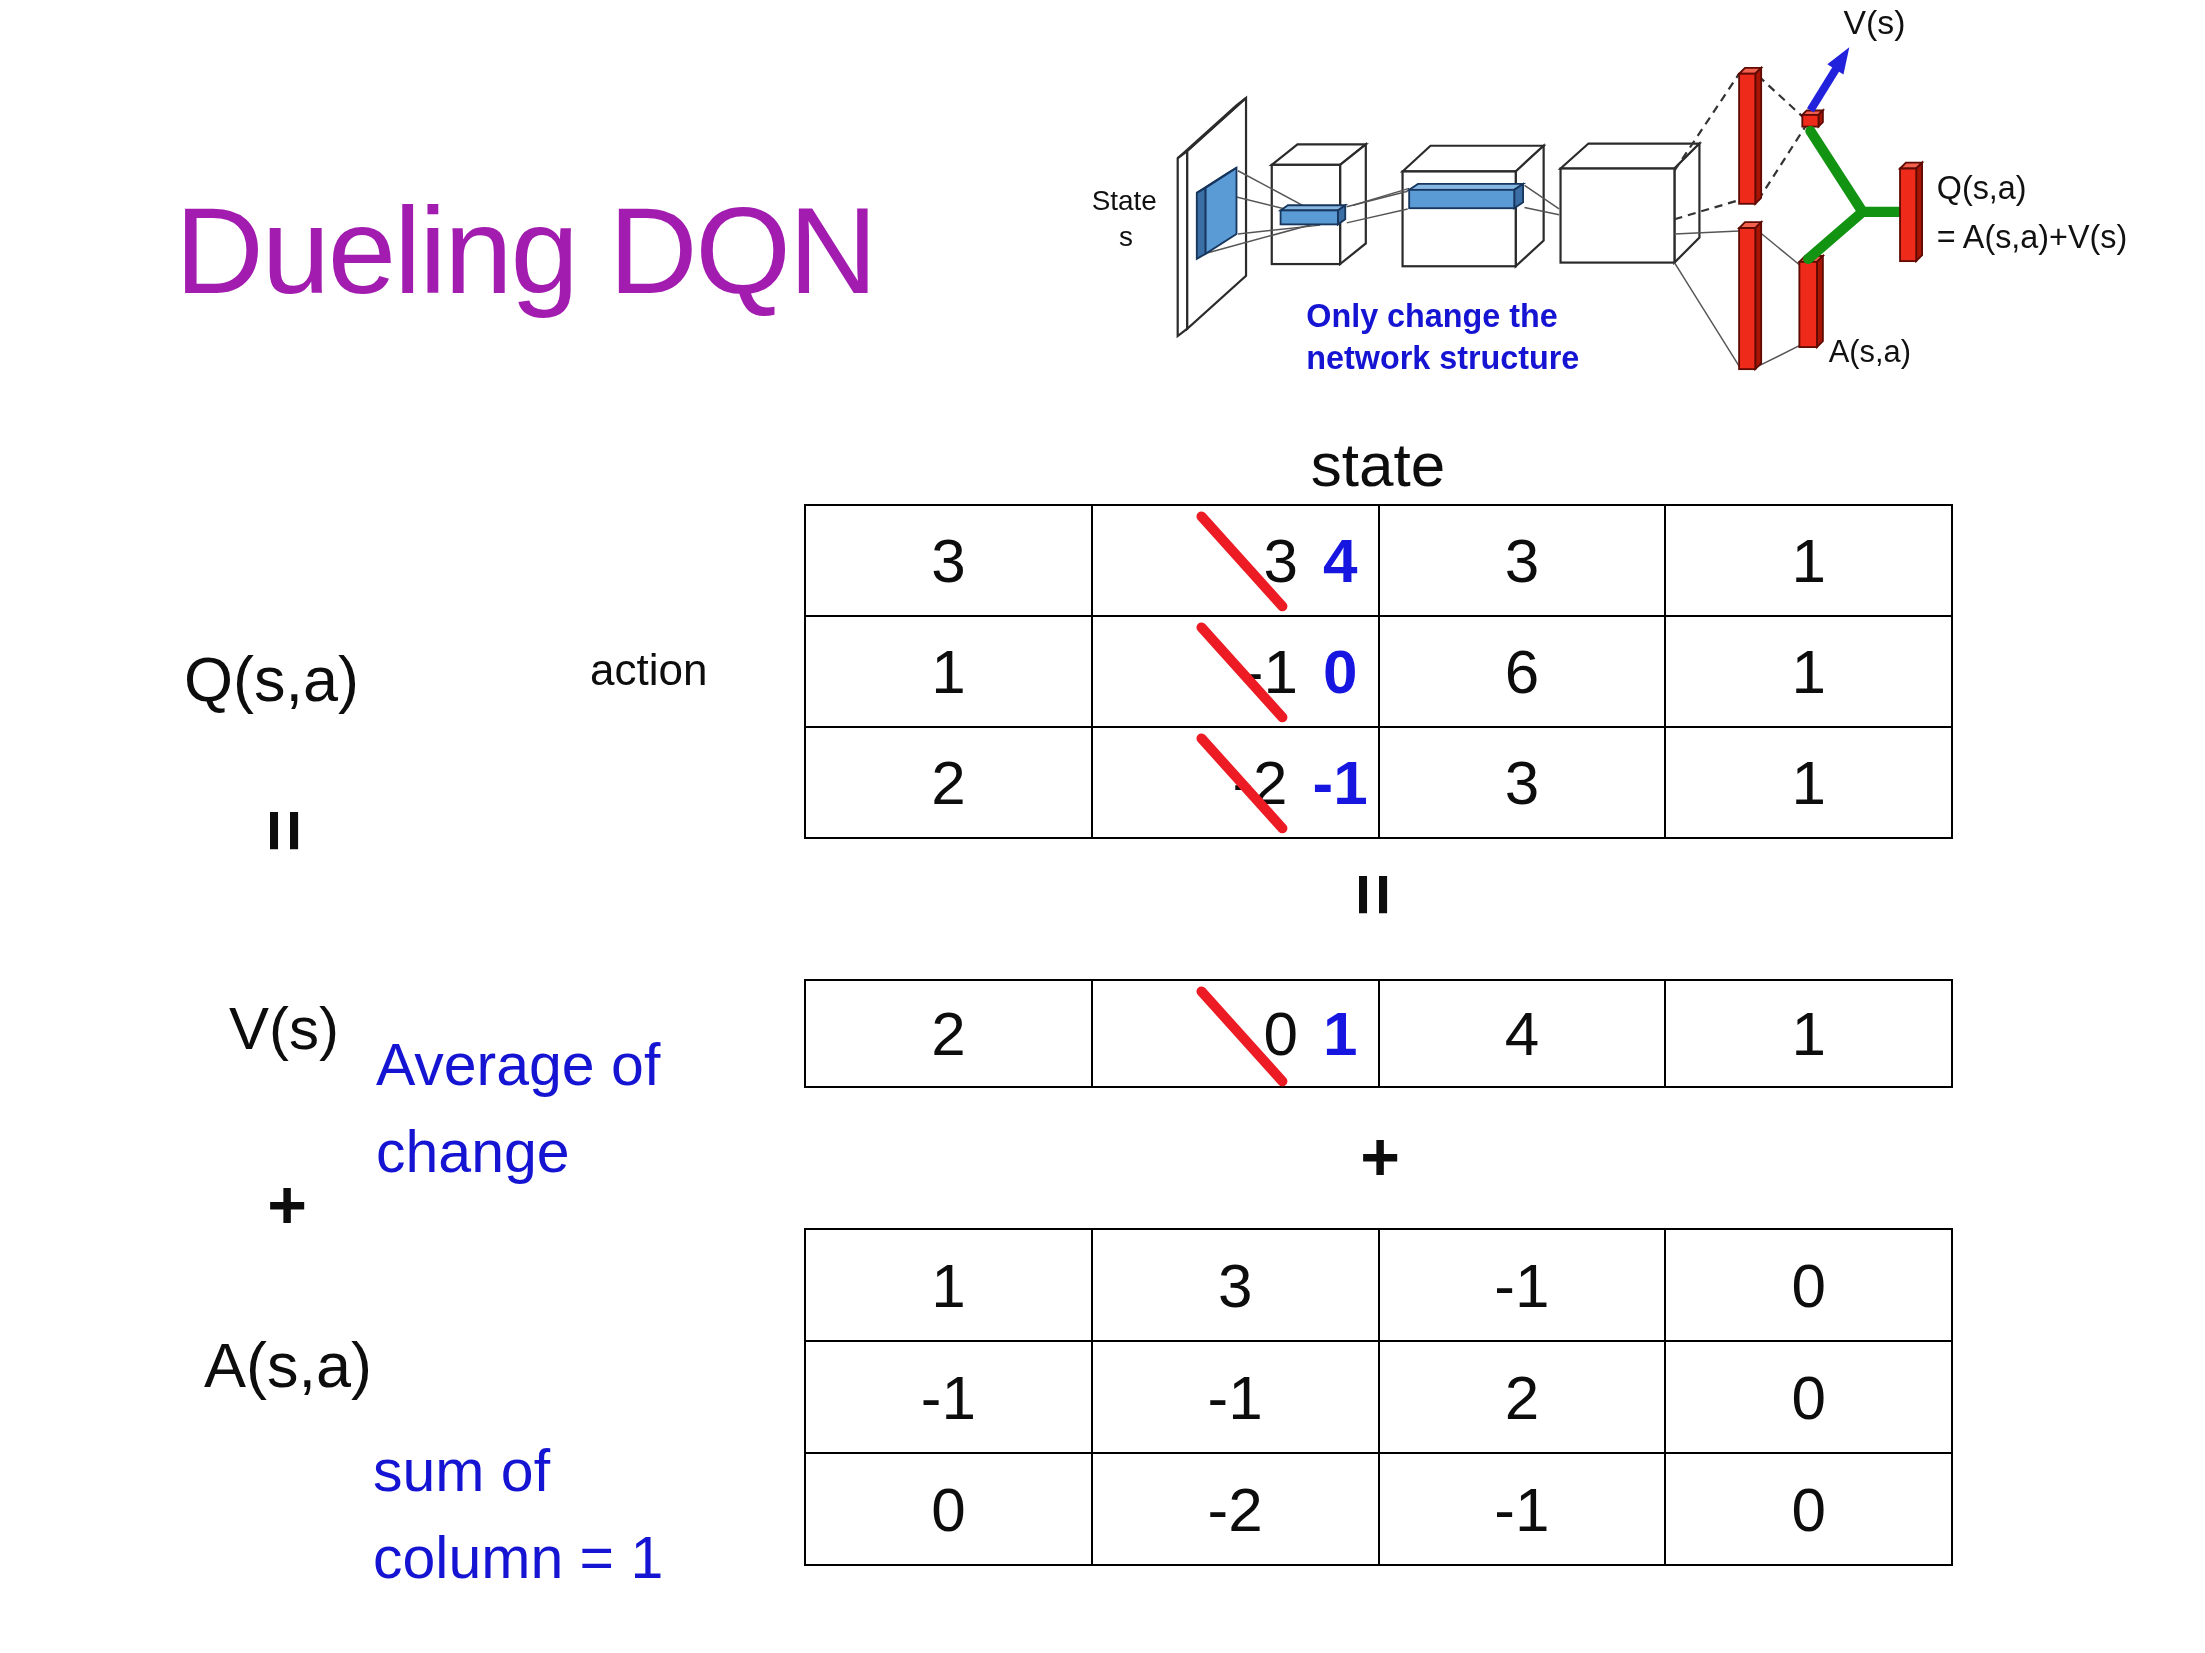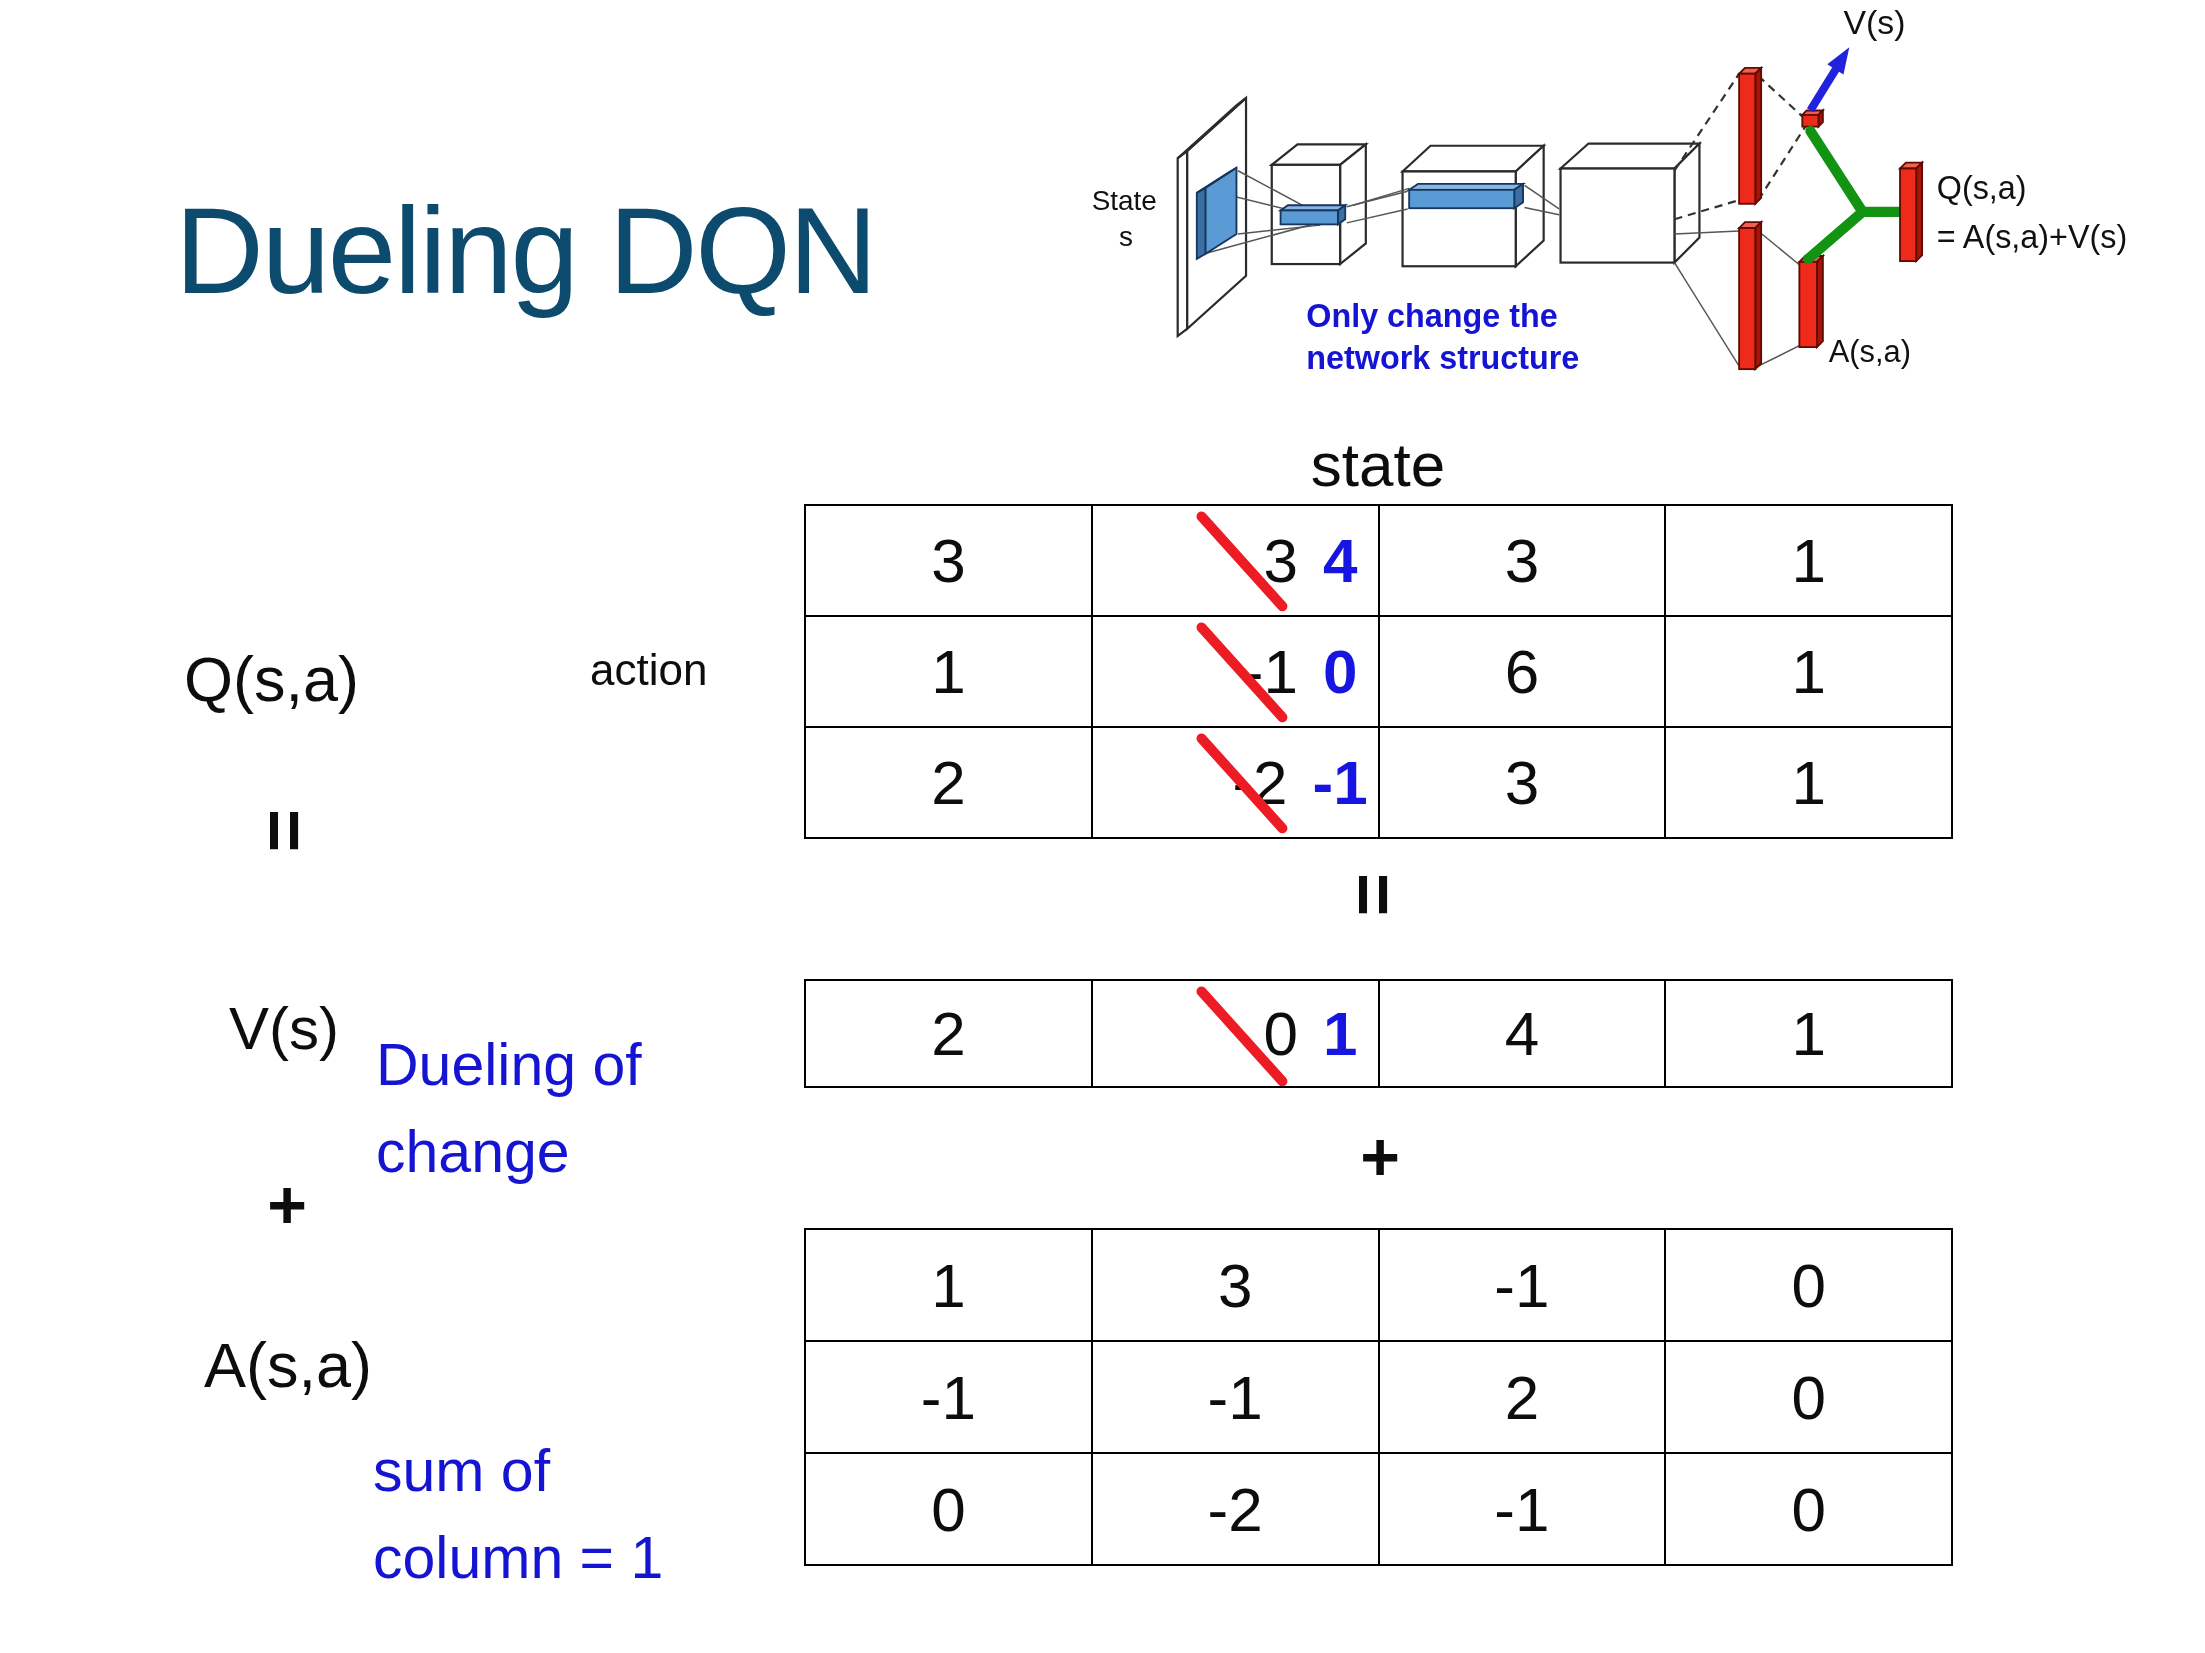--- a/index.html
+++ b/index.html
@@ -9,21 +9,21 @@
     background:#ffffff;
     overflow:hidden;
     font-family:"Liberation Sans", sans-serif;
     --strike:#ed1c24;
     --hl:#1616e0;
     --ann:#1414d2;
   }
   .title{
     position:absolute;left:175px;top:180px;
     font-size:123px;font-weight:300;letter-spacing:-2.2px;
-    color:#0c4a6e;white-space:nowrap;
+    color:#a21caf;white-space:nowrap;
   }
   
   .matrix{position:absolute;border-collapse:collapse;table-layout:fixed;background:#fff;}
   .matrix td{
     border:2.9px solid #000;text-align:center;vertical-align:middle;
     font-size:62px;color:#0d0d0d;position:relative;padding:0;
     font-weight:400;
   }
   #q-table{left:804px;top:504px;width:1149px;}
   #q-table td{height:109px;}
@@ -191,21 +191,21 @@
     </svg>
   </div>
 
   <div class="side-label lbl-q">Q(s,a)</div>
   <div class="sym eq eq-left">=</div>
   <div class="side-label lbl-v">V(s)</div>
   <div class="sym plus plus-left">+</div>
   <div class="side-label lbl-a">A(s,a)</div>
 
   <div class="annotation ann-v">
-    <div>Dueling of</div>
+    <div>Average of</div>
     <div>change</div>
   </div>
   <div class="annotation ann-a">
     <div>sum of</div>
     <div>column = 1</div>
   </div>
 
   <div class="state-header">state</div>
   <div class="action-label">action</div>
 

